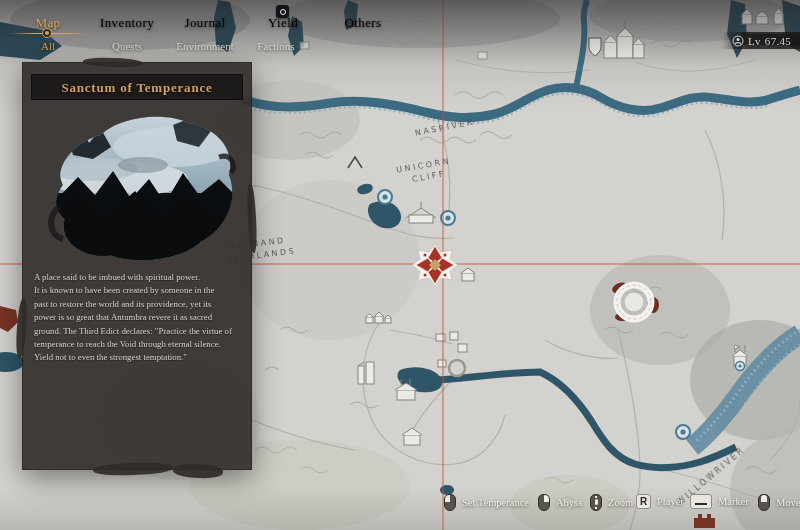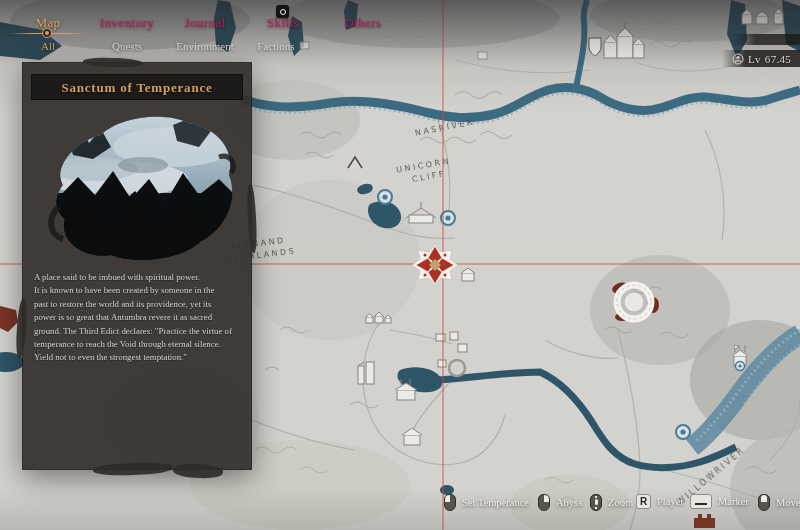--- a/index.html
+++ b/index.html
@@ -6,39 +6,39 @@
   body{width:800px;height:530px;overflow:hidden;position:relative;
        font-family:"Liberation Serif","DejaVu Serif",serif;
        background:#d3d2ce;-webkit-font-smoothing:antialiased;}
   #stage{position:absolute;inset:0;width:800px;height:530px;}
   svg text{font-family:"DejaVu Sans","Liberation Sans",sans-serif;}
 
   
   .top-shade{position:absolute;left:0;top:0;width:800px;height:66px;
     background:linear-gradient(180deg,rgba(34,33,37,.55),rgba(34,33,37,.18) 60%,rgba(34,33,37,0));}
   .tab{position:absolute;top:15px;transform:translateX(-50%);font-size:13px;
-    color:#be185d;text-shadow:0 1px 3px rgba(0,0,0,.65);letter-spacing:.4px;white-space:nowrap;cursor:default;}
+    color:#000000;text-shadow:0 1px 3px rgba(0,0,0,.65);letter-spacing:.4px;white-space:nowrap;cursor:default;}
   .tab.active{color:#d8a258;text-align:center;}
   .subtab{position:absolute;top:40px;transform:translateX(-50%);font-size:11px;
     color:#d9d6d0;text-shadow:0 1px 3px rgba(0,0,0,.6);white-space:nowrap;}
   .subtab.active{color:#d2a057;}
   .nav-line{position:absolute;left:10px;top:33px;width:78px;height:1px;
     background:linear-gradient(90deg,rgba(216,162,88,0),#d8a258 30%,#d8a258 70%,rgba(216,162,88,0));}
   .nav-diamond{position:absolute;left:42px;top:28px;width:10px;height:10px;border-radius:50%;
     border:1px solid #d8a258;background:#2c2824;box-sizing:border-box;}
   .nav-diamond i{position:absolute;left:2px;top:2px;width:4px;height:4px;border-radius:50%;background:#d8a258;}
   .skills-badge{position:absolute;left:276px;top:5px;width:13px;height:13px;border-radius:3px;
     background:#141317;box-shadow:0 1px 2px rgba(0,0,0,.5);}
   .skills-badge i{position:absolute;left:3.5px;top:3.5px;width:6px;height:6px;border-radius:50%;
     border:1.5px solid #efedea;box-sizing:border-box;}
 
   
   .lv-strip{position:absolute;left:731px;top:34px;width:69px;height:11px;
     background:linear-gradient(90deg,rgba(26,24,22,0),rgba(26,24,22,.78) 35%);}
-  .lv-badge{position:absolute;left:722px;top:50px;width:78px;height:17px;display:flex;align-items:center;
+  .lv-badge{position:absolute;left:722px;top:32px;width:78px;height:17px;display:flex;align-items:center;
     gap:4px;padding-left:10px;box-sizing:border-box;
     background:linear-gradient(90deg,rgba(26,24,22,0),rgba(26,24,22,.82) 30%);text-align:center;}
   .lv-badge span{font-size:11px;color:#dbd8d2;text-shadow:0 1px 2px rgba(0,0,0,.6);letter-spacing:.3px;}
 
   
   .panel{position:absolute;left:22px;top:62px;width:230px;height:408px;
     background:rgba(53,49,47,.94);box-shadow:0 8px 28px rgba(0,0,0,.45);
     border:1px solid rgba(18,16,14,.35);box-sizing:border-box;}
   .panel .rag{position:absolute;background:rgba(47,43,41,.92);border-radius:45%;}
   .panel-title{position:absolute;left:8px;top:11px;width:212px;height:26px;line-height:26px;
@@ -295,21 +295,21 @@
     <circle cx="445" cy="275" r="1.5" fill="#ab3126"></circle>
       <circle cx="425" cy="275" r="1.5" fill="#ab3126"></circle>
   </g>
 </svg>
 
 <div class="top-shade"></div>
 <div>
   <span class="tab active" style="left:48px">Map</span>
   <span class="tab" style="left:127px">Inventory</span>
   <span class="tab" style="left:205px">Journal</span>
-  <span class="tab" style="left:283px">Skills</span>
+  <span class="tab" style="left:283px">Yield</span>
   <span class="tab" style="left:363px">Others</span>
   <span class="skills-badge">
       <i></i>
     </span>
   <div class="nav-line"></div>
   <span class="nav-diamond">
       <i></i>
     </span>
   <span class="subtab active" style="left:48px">All</span>
   <span class="subtab" style="left:127px">Quests</span>

